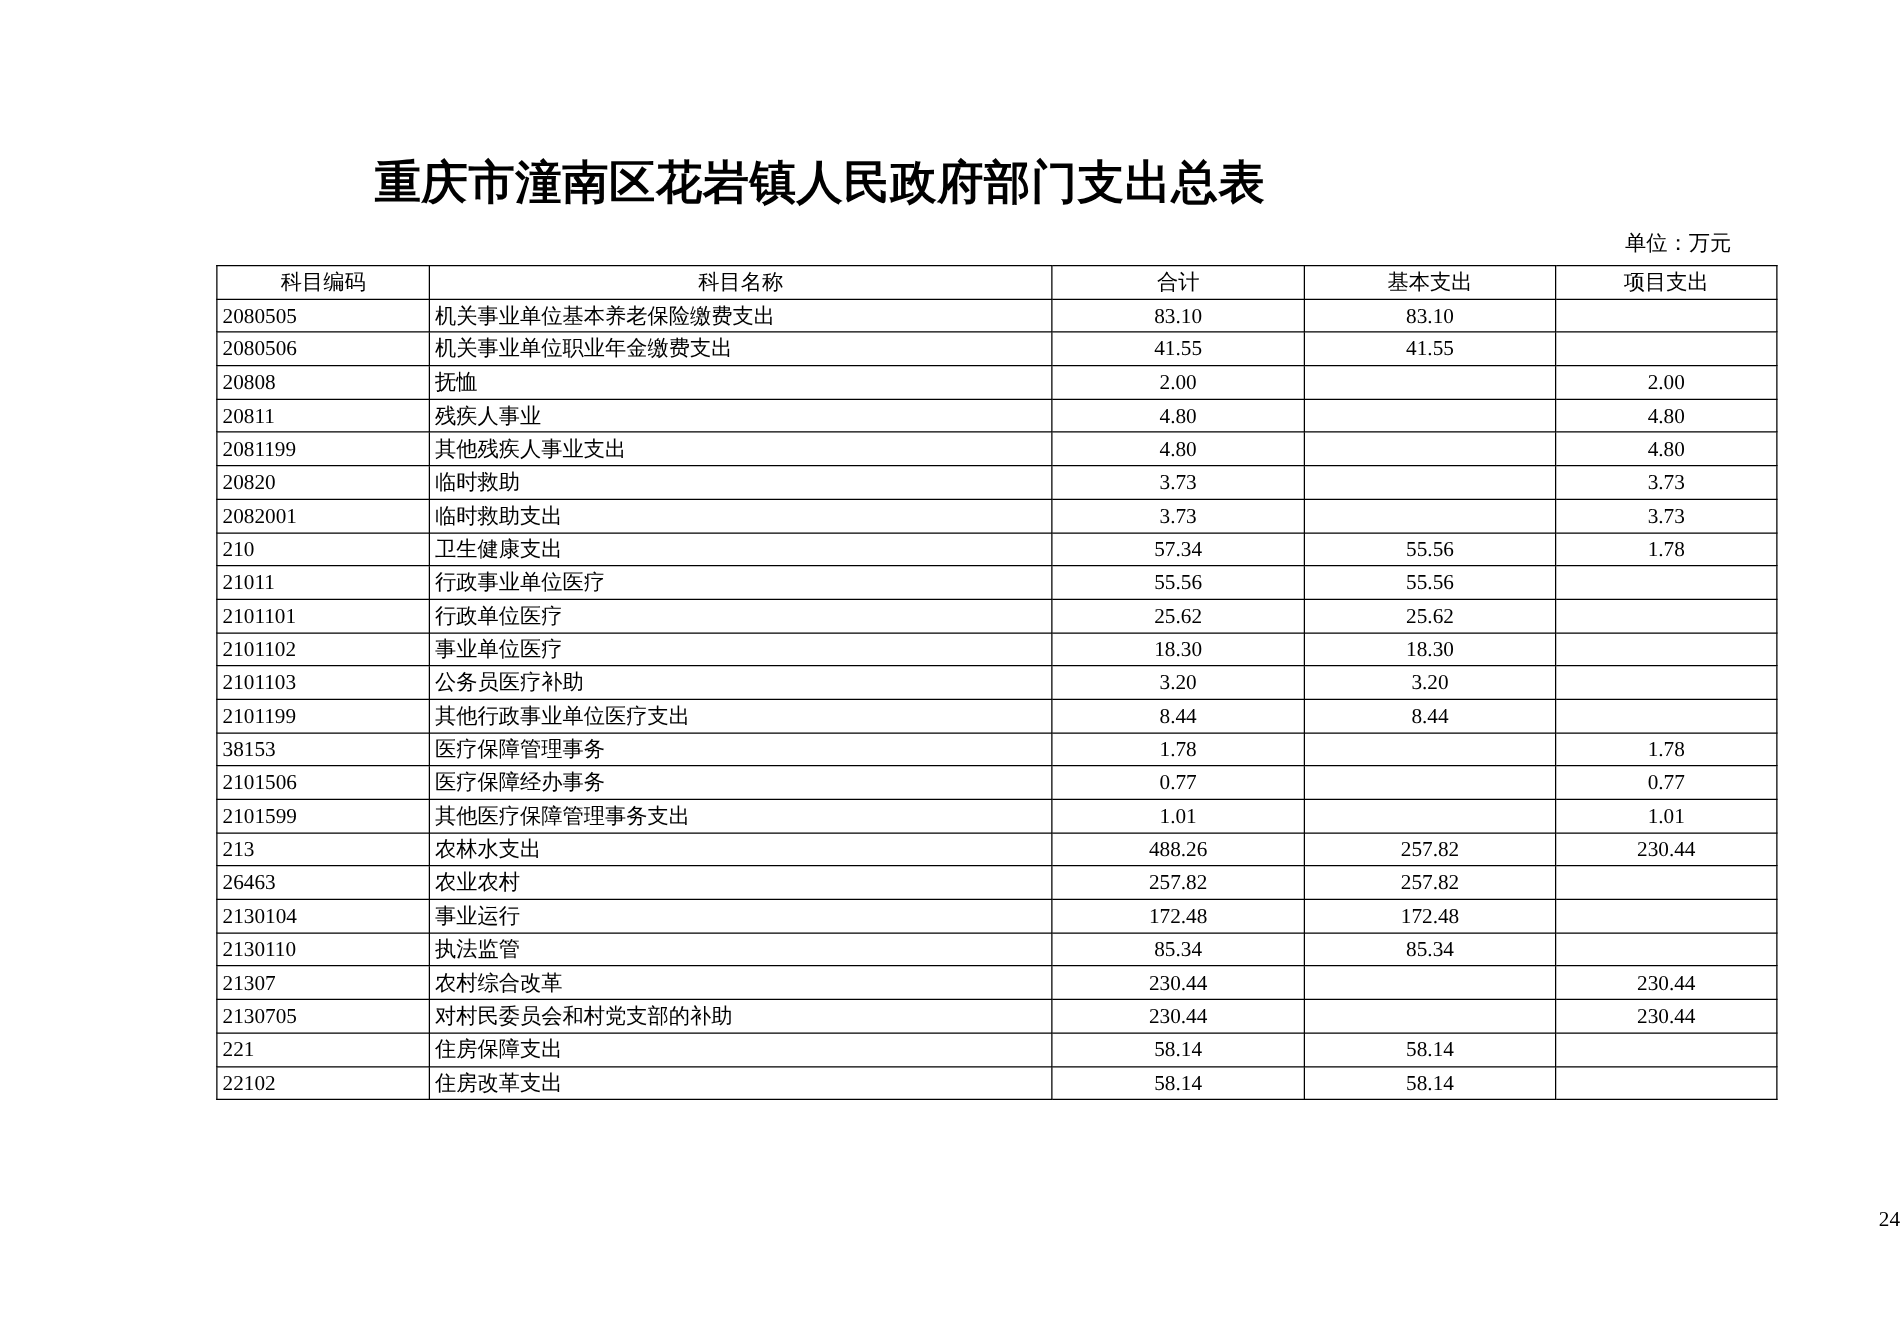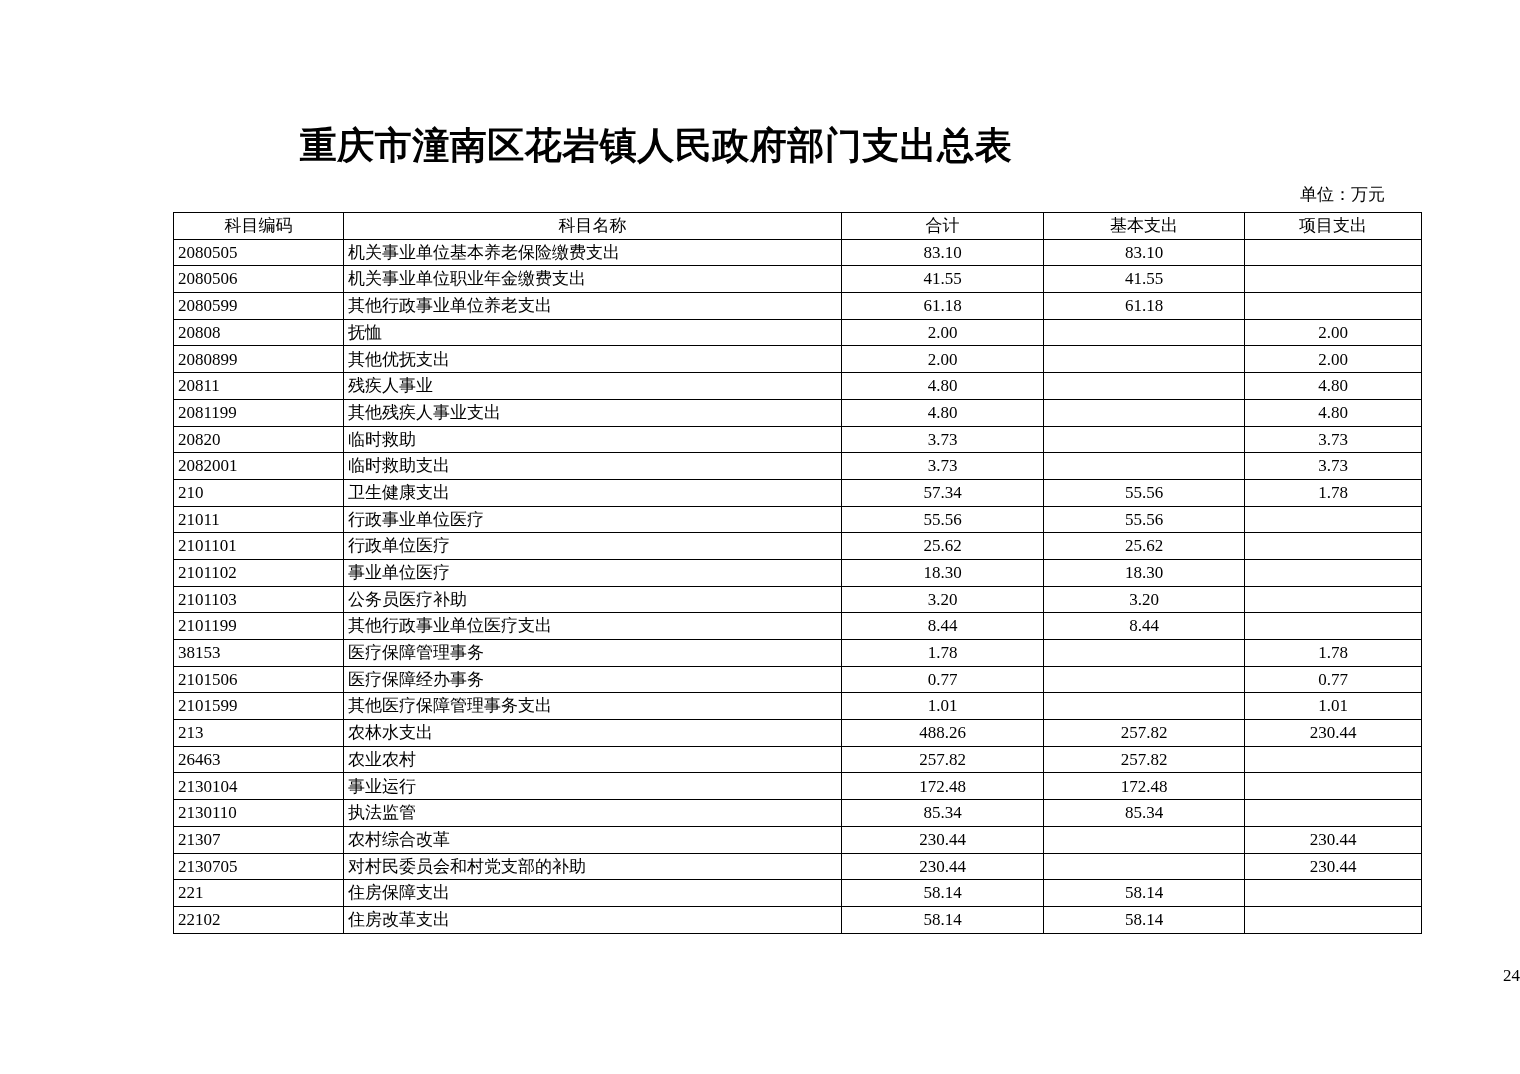--- a/index.html
+++ b/index.html
@@ -143,36 +143,22 @@
             <td class="num"></td>
           </tr>
           <tr>
             <td class="code">2080506</td>
             <td class="name lvl-3">机关事业单位职业年金缴费支出</td>
             <td class="num">41.55</td>
             <td class="num">41.55</td>
             <td class="num"></td>
           </tr>
           <tr>
-            <td class="code">2080599</td>
-            <td class="name lvl-3">其他行政事业单位养老支出</td>
-            <td class="num">61.18</td>
-            <td class="num">61.18</td>
-            <td class="num"></td>
-          </tr>
-          <tr>
             <td class="code">20808</td>
             <td class="name lvl-1">抚恤</td>
-            <td class="num">2.00</td>
-            <td class="num"></td>
-            <td class="num">2.00</td>
-          </tr>
-          <tr>
-            <td class="code">2080899</td>
-            <td class="name lvl-3">其他优抚支出</td>
             <td class="num">2.00</td>
             <td class="num"></td>
             <td class="num">2.00</td>
           </tr>
           <tr>
             <td class="code">20811</td>
             <td class="name lvl-2">残疾人事业</td>
             <td class="num">4.80</td>
             <td class="num"></td>
             <td class="num">4.80</td>

